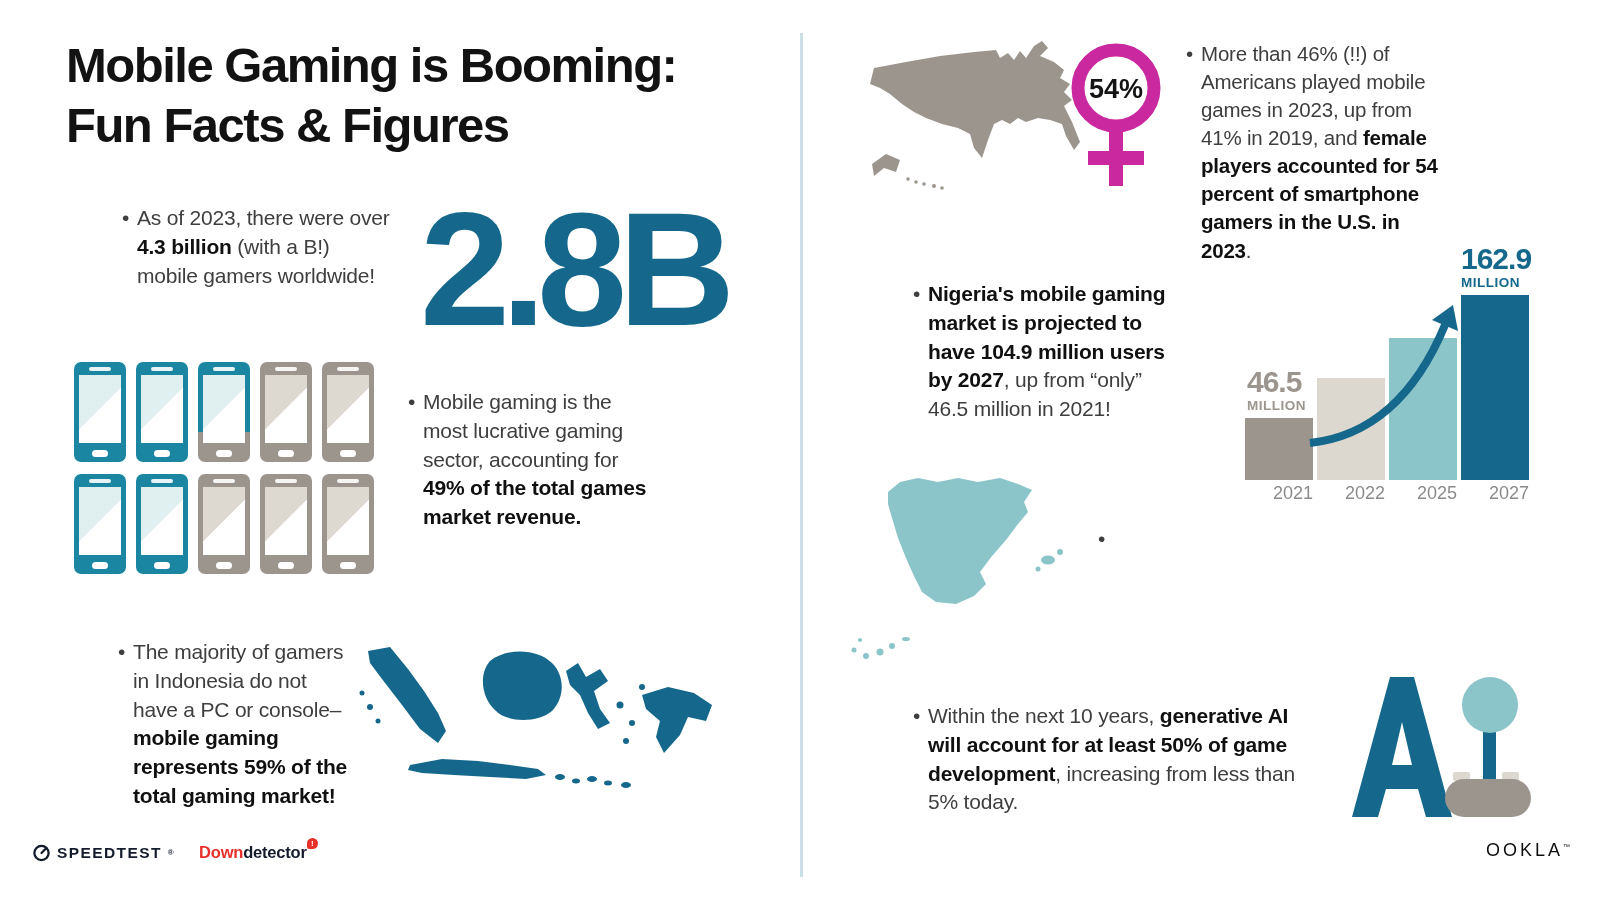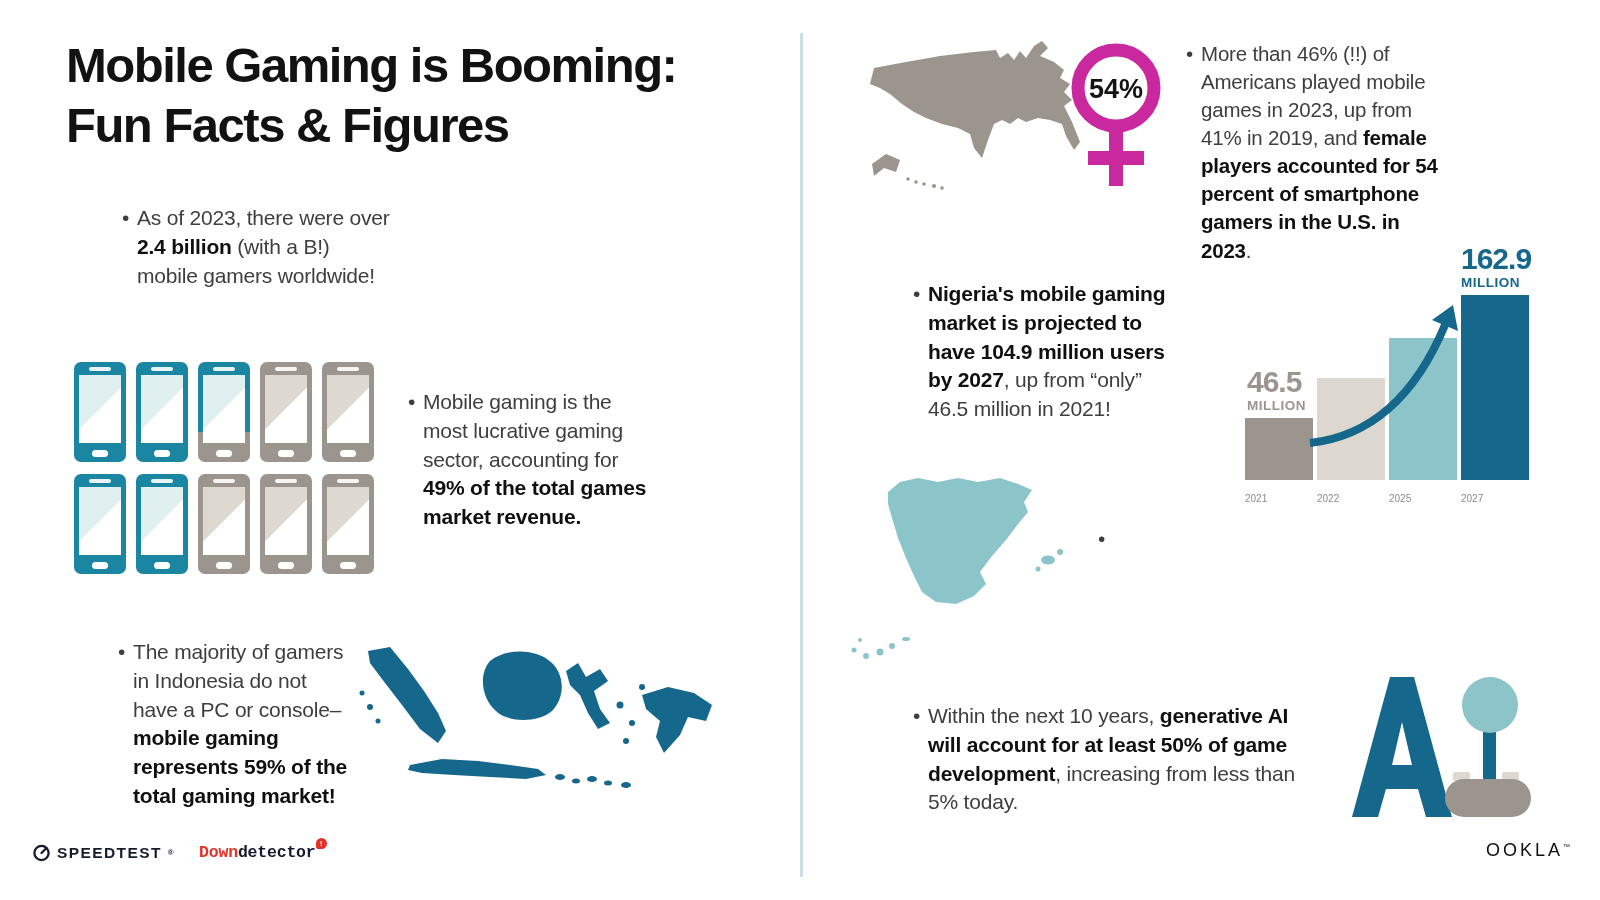--- a/index.html
+++ b/index.html
@@ -57,33 +57,33 @@
   .female-sym   { left:1068px; top:38px; }
   .indonesia-map{ left:350px;  top:643px; }
   .spain-map    { left:846px;  top:452px; }
   .ai-graphic   { left:1350px; top:672px; }
   
   .chart { position:absolute; left:1245px; top:248px; width:284px; height:256px; }
   .chart-bars { position:absolute; left:0; bottom:24px; display:flex; gap:4px;
                 align-items:flex-end; height:232px; }
   .chart-bars .bar { width:68px; }
   .chart-years { position:absolute; left:0; bottom:0; display:flex; gap:4px; }
-  .bar-year { width:68px; text-align:left; font-size:10px; color:var(--year_label); }
+  .bar-year { width:68px; text-align:right; font-size:18px; color:var(--year_label); }
   .chart-label { position:absolute; line-height:1; }
   .chart-label .v { font-size:30px; font-weight:700; letter-spacing:-1px; }
   .chart-label .u { font-size:13.5px; font-weight:700; letter-spacing:.5px; margin-top:2px; }
   .chart-label-first { left:2px; }
   .chart-label-last  { left:216px; }
   .chart-arrow { position:absolute; left:45px; top:37px; }
   
   .footer-left { position:absolute; left:32px; top:843px; display:flex; align-items:center; gap:24px; }
   .speedtest { display:flex; align-items:center; gap:6px;
                font-size:15.5px; font-weight:700; letter-spacing:1.4px; color:var(--navy); }
   .speedtest sup { font-size:8px; }
-  .downdetector { position:relative; font-size:16.5px; font-weight:700; letter-spacing:-0.2px;font-family:Liberation Mono, monospace; }
+  .downdetector { position:relative; font-size:16.5px; font-weight:700; letter-spacing:-0.2px; }
   .downdetector .dd-down { color:var(--red); }
   .downdetector .dd-rest { color:var(--navy); }
   .dd-badge { position:absolute; right:-11px; top:-5px; width:11px; height:11px;
               border-radius:50% 50% 50% 2px; background:var(--red); color:#fff;
               font-size:8px; font-weight:700; text-align:center; line-height:11px; }
   .ookla { position:absolute; right:30px; top:840px; font-size:18px; font-weight:500;
            letter-spacing:3px; color:#0e0e0e; }
   .ookla sup { font-size:7px; letter-spacing:0; }
 </style>
 </head>
@@ -93,22 +93,23 @@
 
   <div class="title">
     <div>Mobile Gaming is Booming:</div>
     <div>Fun Facts &amp; Figures</div>
   </div>
 
   <div class="divider"></div>
 
   <div class="bullet b-worldwide">
     <span class="dot">•</span>
-    <span><span>As of 2023, there were over </span><b>2.4 billion</b><span> (with a B!) mobile gamers worldwide!</span></span>
-  </div>
+    <span><span>As of 2023, there were over </span><b>4.3 billion</b><span> (with a B!) mobile gamers worldwide!</span></span>
+  </div>
+  <div class="big-stat">2.8B</div>
 
   <div class="phone-grid">
       <div class="phone teal">
         <div class="speaker"></div>
         <div class="screen"></div>
         <div class="home"></div>
       </div>
       <div class="phone teal">
         <div class="speaker"></div>
         <div class="screen"></div>

